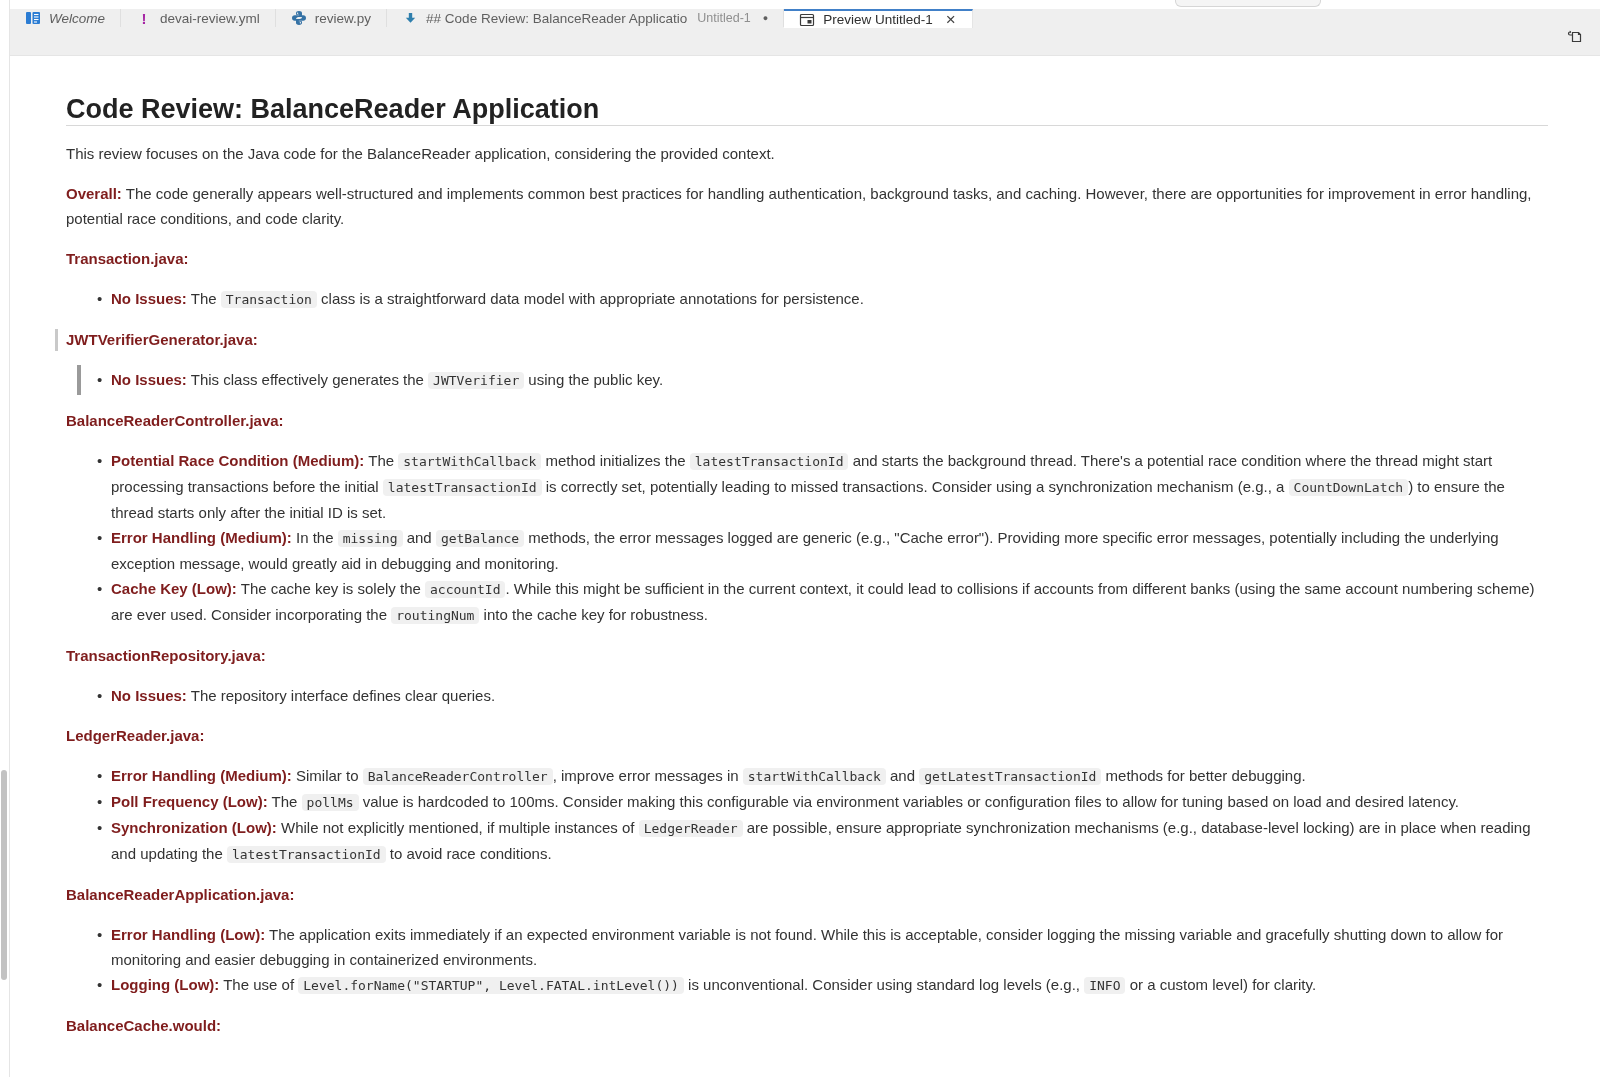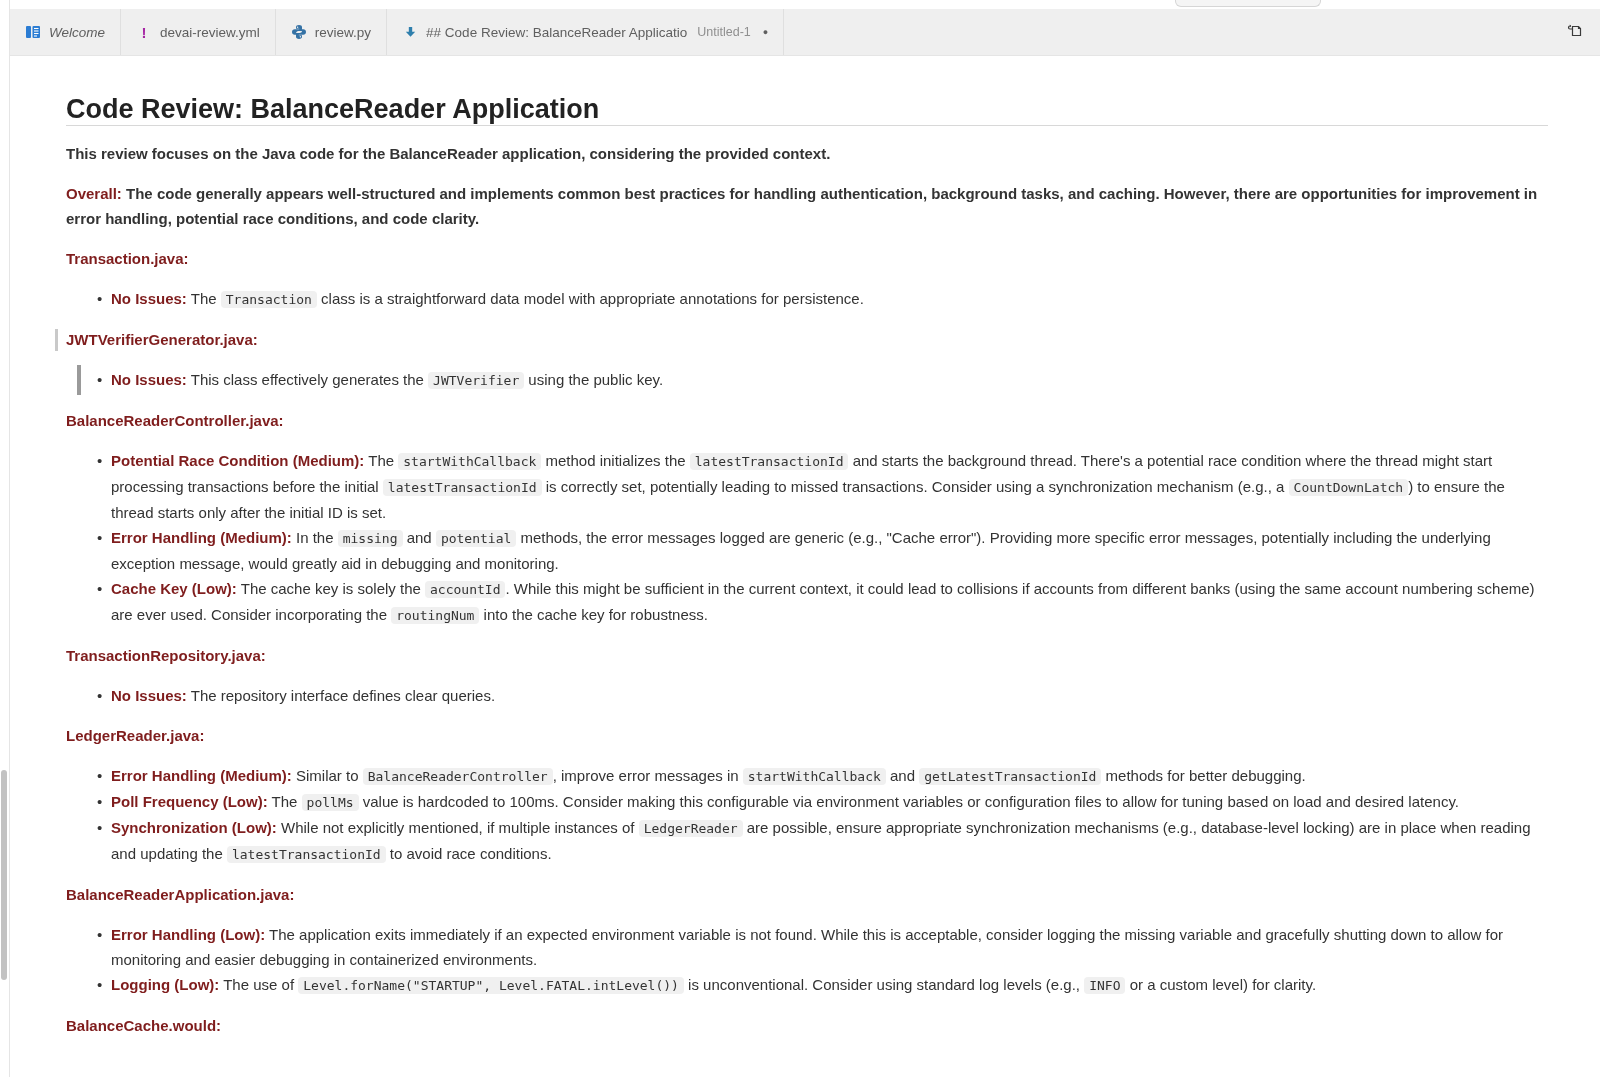--- a/index.html
+++ b/index.html
@@ -17,42 +17,42 @@
 
   .main { position:absolute; left:10px; top:0; right:0; height:100%; }
 
   
   .top-strip { position:relative; height:9px; background:#fff; }
   .command-center-fragment { position:absolute; left:1165px; top:0; width:146px; height:7px;
     background:#f5f5f5; border:1px solid #d6d6d6; border-top:none; border-radius:0 0 6px 6px; }
 
   
   .tabbar { position:relative; height:47px; background:#efefef;
-    border-bottom:1px solid #e5e5e5; display:flex; align-items:stretch; }
+    border-bottom:1px solid #e5e5e5; display:flex; align-items:stretch;flex-direction:column; }
   .tab { display:flex; align-items:center; gap:8px; padding:0 15px;
     font-size:13.5px; color:#5f5f5f; border-right:1px solid #dfdfdf;
     background:#efefef; cursor:pointer; white-space:nowrap; position:relative; }
   .tab .tab-icon { display:inline-flex; width:16px; height:16px; align-items:center; justify-content:center; flex:none; }
   .tab .tab-label.italic { font-style:italic; }
   .tab .tab-secondary { color:#8f8f8f; font-size:12.5px; margin-left:2px; }
   .tab .modified-dot { color:#5f5f5f; font-size:9px; margin-left:4px; }
   .tab .close-icon { color:#444; font-size:17px; line-height:1; margin-left:4px; padding:0 1px; }
   .tab.active { background:#fff; color:#2f2f2f; margin-bottom:-1px;
     border-top:2.5px solid var(--accent,#4180c8); border-right:1px solid #e5e5e5; }
   .yaml-glyph { color:var(--yaml,#a626a4); font-weight:700; font-size:15px; }
   .tab-actions { margin-left:auto; display:flex; align-items:center; padding-right:14px; }
   .action-btn { width:22px; height:22px; display:flex; align-items:center; justify-content:center; cursor:pointer; }
 
   
   .content { position:absolute; left:0; top:56px; right:0; bottom:0; background:#fff;
     padding:38px 52px 0 56px; overflow:hidden;
     font-size:15px; line-height:25px; color:#333; }
   .content h1 { margin:0; font-size:27px; line-height:31px; font-weight:700; color:#222;
     border-bottom:1px solid #d8d8d8; }
-  .content p { margin:15px 0 0 0;font-weight:bold; }
+  .content p { margin:15px 0 0 0; }
   .md-section-heading { font-weight:700; color:#1f1f1f; position:relative; }
   .md-list { margin:15px 0 0 0; padding:0 0 0 45px; list-style:none; }
   .md-list li { position:relative; margin:0; }
   .md-list li::before { content:"\2022"; position:absolute; left:-14px; color:#333; }
   .content strong { color:#7f1d1d; }
   code.inline-code { font-family:"DejaVu Sans Mono", monospace; font-size:13px;
     background:#f0f0f0; border-radius:4px; padding:1px 5px; color:#333; white-space:nowrap; }
   
   .heading-marker { position:absolute; left:-11px; top:2px; width:3px; height:22px; background:#c9c9c9; }
   .item-marker { position:absolute; left:-34px; top:-2px; width:4px; height:30px; background:#9a9a9a; }
@@ -105,20 +105,31 @@
           <div class="tab">
             <span class="tab-icon">
               <svg width="15" height="15" viewBox="0 0 16 16">
                 <path fill="#2f7fad" d="M6.2 2h3.6v5.2H13L8 12.5 3 7.2h3.2z"></path>
               </svg>
             </span>
             <span class="tab-label">## Code Review: BalanceReader Applicatio</span>
             <span class="tab-secondary">Untitled-1</span>
             <span class="modified-dot">●</span>
           </div>
+          <div class="tab active">
+            <span class="tab-icon">
+              <svg width="16" height="16" viewBox="0 0 16 16" fill="none" stroke="#3b3b3b" stroke-width="1.2">
+                <rect x="1.5" y="2.5" width="13" height="11" rx="1"></rect>
+                <line x1="1.5" y1="5.5" x2="14.5" y2="5.5"></line>
+                <rect x="8.5" y="8" width="4" height="3.5" fill="#3b3b3b" stroke="none"></rect>
+              </svg>
+            </span>
+            <span class="tab-label">Preview Untitled-1</span>
+            <span class="close-icon">×</span>
+          </div>
         </span>
       <div class="tab-actions">
         <div class="action-btn">
           <span class="tab-icon">
             <svg width="18" height="18" viewBox="0 0 18 18" fill="none" stroke="#3b3b3b" stroke-width="1.2">
               <path d="M6.5 5.5 h6 l2 2 v7 h-8 z"></path>
               <path d="M12.5 5.5 v2 h2"></path>
               <path d="M6.5 8 H4 a1.5 1.5 0 0 1 0-3 h1"></path>
               <path d="M3.8 3.6 5.2 5 3.8 6.4" fill="#3b3b3b" stroke="none"></path>
             </svg>
@@ -136,21 +147,21 @@
           <ul class="md-list">
             <li><strong>No Issues:</strong> The <code class="inline-code">Transaction</code> class is a straightforward data model with appropriate annotations for persistence.</li>
           </ul>
           <p class="md-section-heading"><span class="heading-marker"></span><strong>JWTVerifierGenerator.java:</strong></p>
           <ul class="md-list">
             <li><span class="item-marker"></span><strong>No Issues:</strong> This class effectively generates the <code class="inline-code">JWTVerifier</code> using the public key.</li>
           </ul>
           <p class="md-section-heading"><strong>BalanceReaderController.java:</strong></p>
           <ul class="md-list">
             <li><strong>Potential Race Condition (Medium):</strong> The <code class="inline-code">startWithCallback</code> method initializes the <code class="inline-code">latestTransactionId</code> and starts the background thread. There's a potential race condition where the thread might start processing transactions before the initial <code class="inline-code">latestTransactionId</code> is correctly set, potentially leading to missed transactions. Consider using a synchronization mechanism (e.g., a <code class="inline-code">CountDownLatch</code>) to ensure the thread starts only after the initial ID is set.</li>
-            <li><strong>Error Handling (Medium):</strong> In the <code class="inline-code">missing</code> and <code class="inline-code">potential</code> methods, the error messages logged are generic (e.g., "Cache error"). Providing more specific error messages, potentially including the underlying exception message, would greatly aid in debugging and monitoring.</li>
+            <li><strong>Error Handling (Medium):</strong> In the <code class="inline-code">missing</code> and <code class="inline-code">getBalance</code> methods, the error messages logged are generic (e.g., "Cache error"). Providing more specific error messages, potentially including the underlying exception message, would greatly aid in debugging and monitoring.</li>
             <li><strong>Cache Key (Low):</strong> The cache key is solely the <code class="inline-code">accountId</code>. While this might be sufficient in the current context, it could lead to collisions if accounts from different banks (using the same account numbering scheme) are ever used. Consider incorporating the <code class="inline-code">routingNum</code> into the cache key for robustness.</li>
           </ul>
           <p class="md-section-heading"><strong>TransactionRepository.java:</strong></p>
           <ul class="md-list">
             <li><strong>No Issues:</strong> The repository interface defines clear queries.</li>
           </ul>
           <p class="md-section-heading"><strong>LedgerReader.java:</strong></p>
           <ul class="md-list">
             <li><strong>Error Handling (Medium):</strong> Similar to <code class="inline-code">BalanceReaderController</code>, improve error messages in <code class="inline-code">startWithCallback</code> and <code class="inline-code">getLatestTransactionId</code> methods for better debugging.</li>
             <li><strong>Poll Frequency (Low):</strong> The <code class="inline-code">pollMs</code> value is hardcoded to 100ms. Consider making this configurable via environment variables or configuration files to allow for tuning based on load and desired latency.</li>

